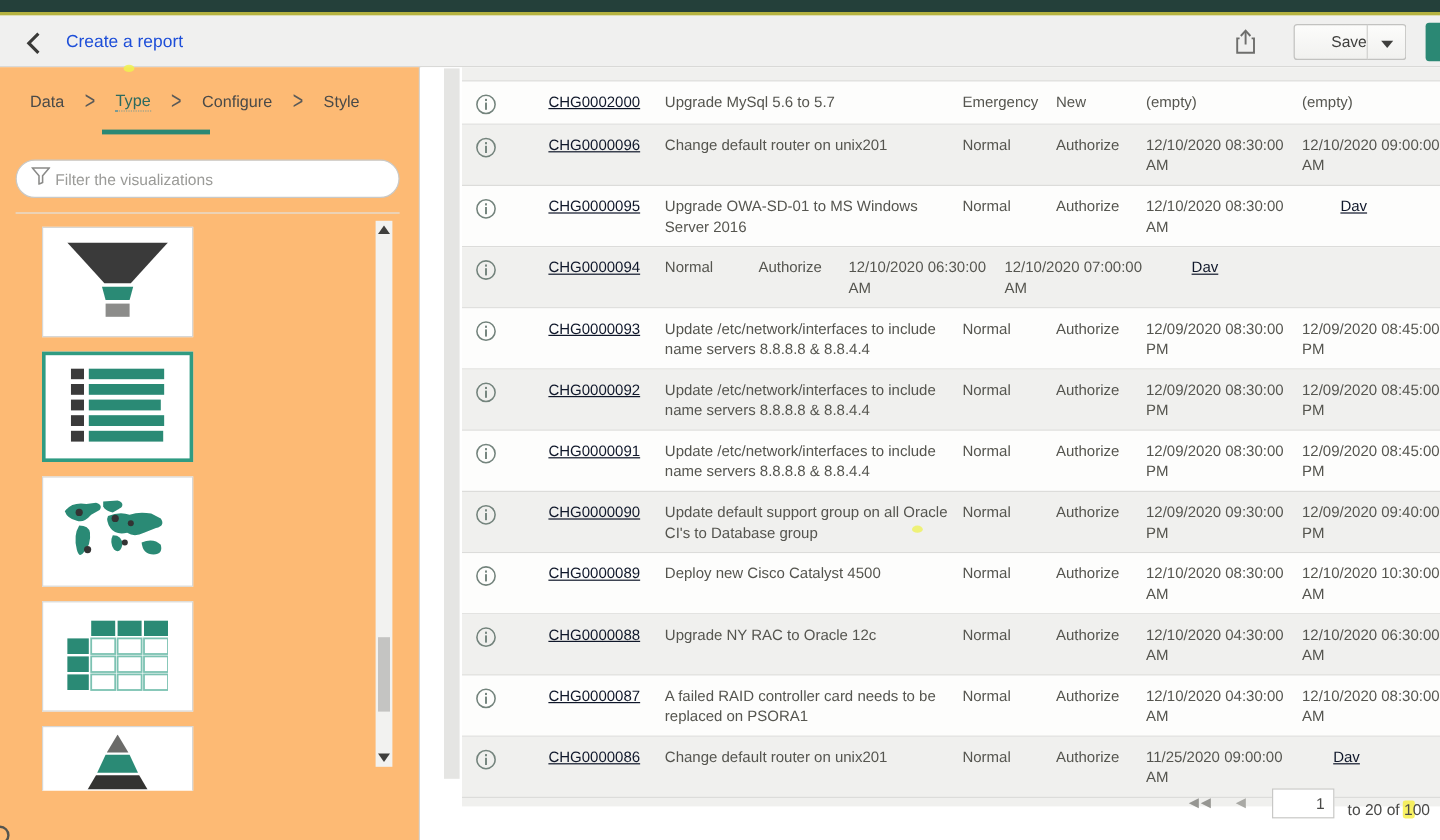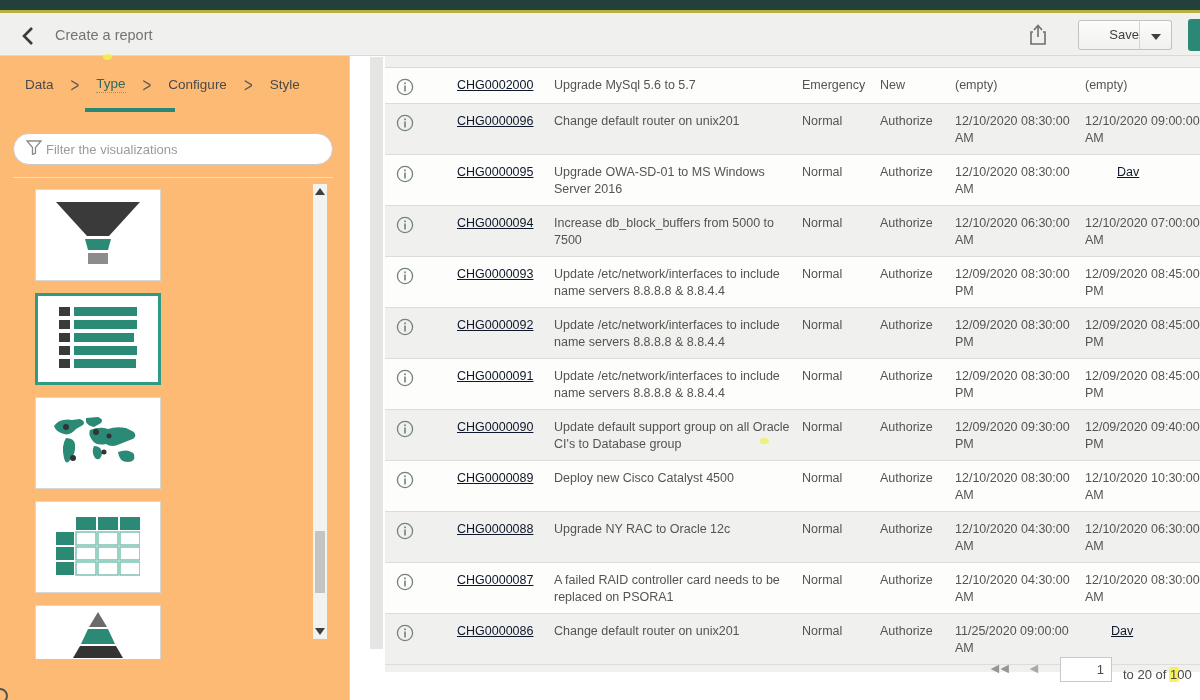--- a/index.html
+++ b/index.html
@@ -5,21 +5,21 @@
   * { margin:0; padding:0; box-sizing:border-box; }
   html,body { width:1200px; height:700px; overflow:hidden; background:#fff;
     font-family:"Liberation Sans", sans-serif; }
 
   
   .topbar { position:absolute; left:0; top:0; width:1200px; height:10px; background:#24403a; }
   .topbar-accent { position:absolute; left:0; top:10px; width:1200px; height:3px; background:#b5b240; }
   .appheader { position:absolute; left:0; top:13px; width:1200px; height:43px;
     background:#f0f0ef; border-bottom:1px solid #d9d9d7; }
   .back-btn { position:absolute; left:18px; top:12px; width:22px; height:22px; cursor:pointer; }
-  .page-title { position:absolute; left:55px; top:14px; font-size:14.5px; color:#737373; }
+  .page-title { position:absolute; left:55px; top:14px; font-size:14.5px; color:#1d4ed8; }
   .share-btn { position:absolute; left:1027px; top:10px; width:22px; height:24px; }
   .save-btn { position:absolute; left:1078px; top:7px; width:62px; height:30px;
     background:linear-gradient(#fcfcfb,#f1f1ef); border:1px solid #c2c2c0;
     border-radius:3px 0 0 3px; font-size:13px; color:#3f3f3d; text-align:right; line-height:28px; }
   .save-caret-btn { position:absolute; left:1139px; top:7px; width:33px; height:30px;
     background:linear-gradient(#fcfcfb,#f1f1ef); border:1px solid #c2c2c0; border-left:1px solid #d5d5d3;
     border-radius:0 3px 3px 0; }
   .save-caret-btn .tri { position:absolute; left:11px; top:13px; width:0; height:0;
     border-left:5px solid transparent; border-right:5px solid transparent; border-top:6px solid #3f3f3d; }
   .primary-sliver { position:absolute; left:1188px; top:6px; width:12px; height:32px;
@@ -290,21 +290,20 @@
 
   <div class="row gray">
     <span class="cell col-info">
       <svg width="18" height="18" viewBox="0 0 18 18">
         <circle cx="9" cy="9" r="7.6" fill="none" stroke="#73837c" stroke-width="1.3"></circle>
         <rect x="8.2" y="7.5" width="1.6" height="6" fill="#73837c"></rect>
         <rect x="8.2" y="4.4" width="1.6" height="1.8" fill="#73837c"></rect>
       </svg>
     </span>
     <span class="cell col-num lnk">CHG0000094</span>
-    <span class="cell col-desc">Increase db_block_buffers from 5000 to 7500</span>
     <span class="cell col-pri">Normal</span>
     <span class="cell col-state">Authorize</span>
     <span class="cell col-start">12/10/2020 06:30:00 AM</span>
     <span class="cell col-end">12/10/2020 07:00:00 AM</span>
     <span class="cell col-asg lnk">Dav</span>
   </div>
 
   <div class="row white">
     <span class="cell col-info">
       <svg width="18" height="18" viewBox="0 0 18 18">

